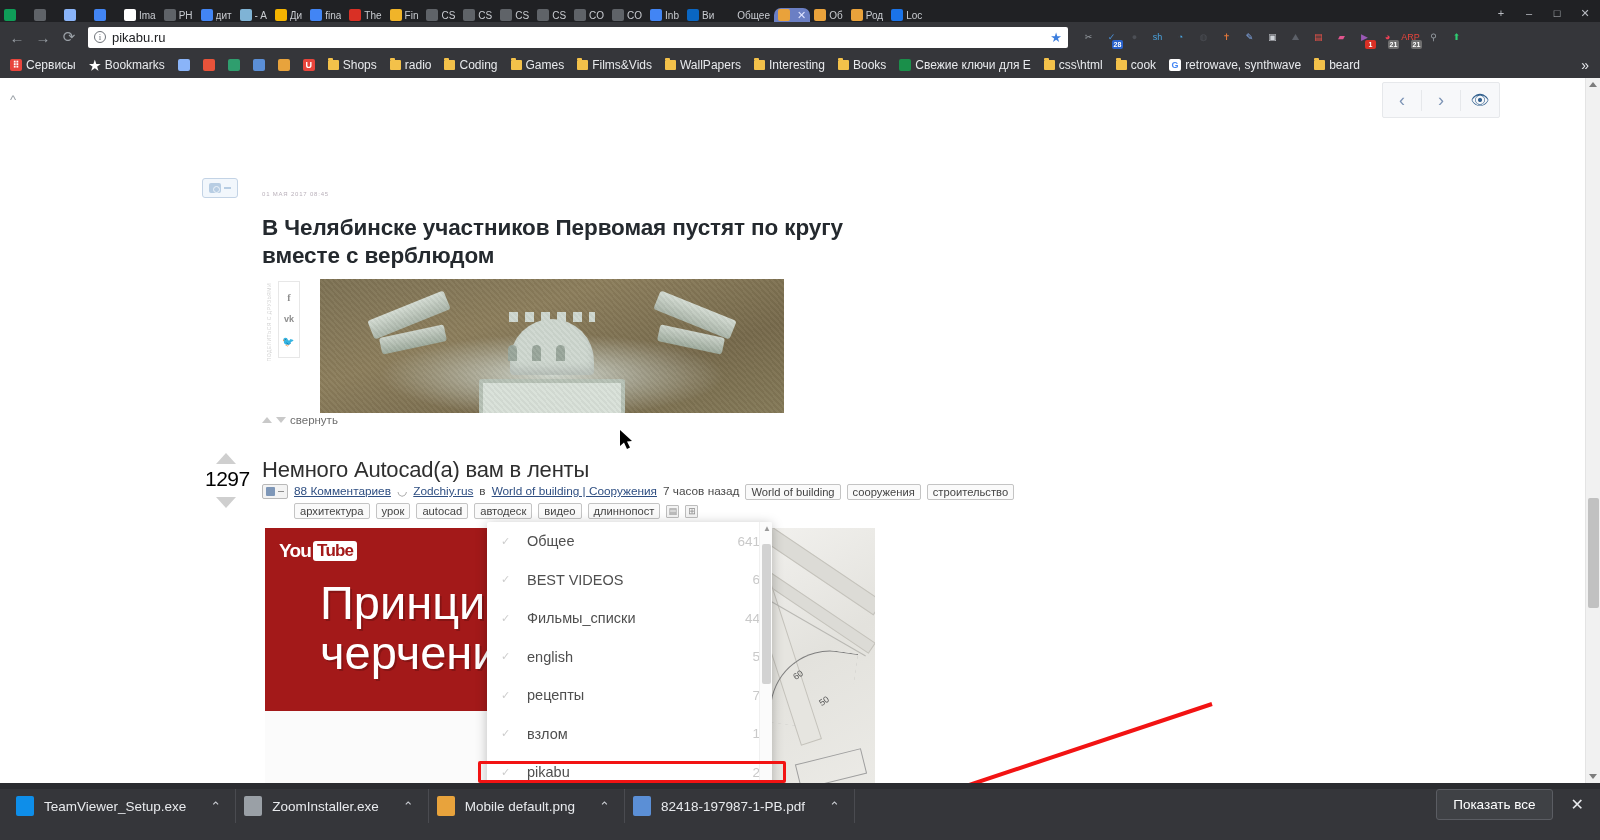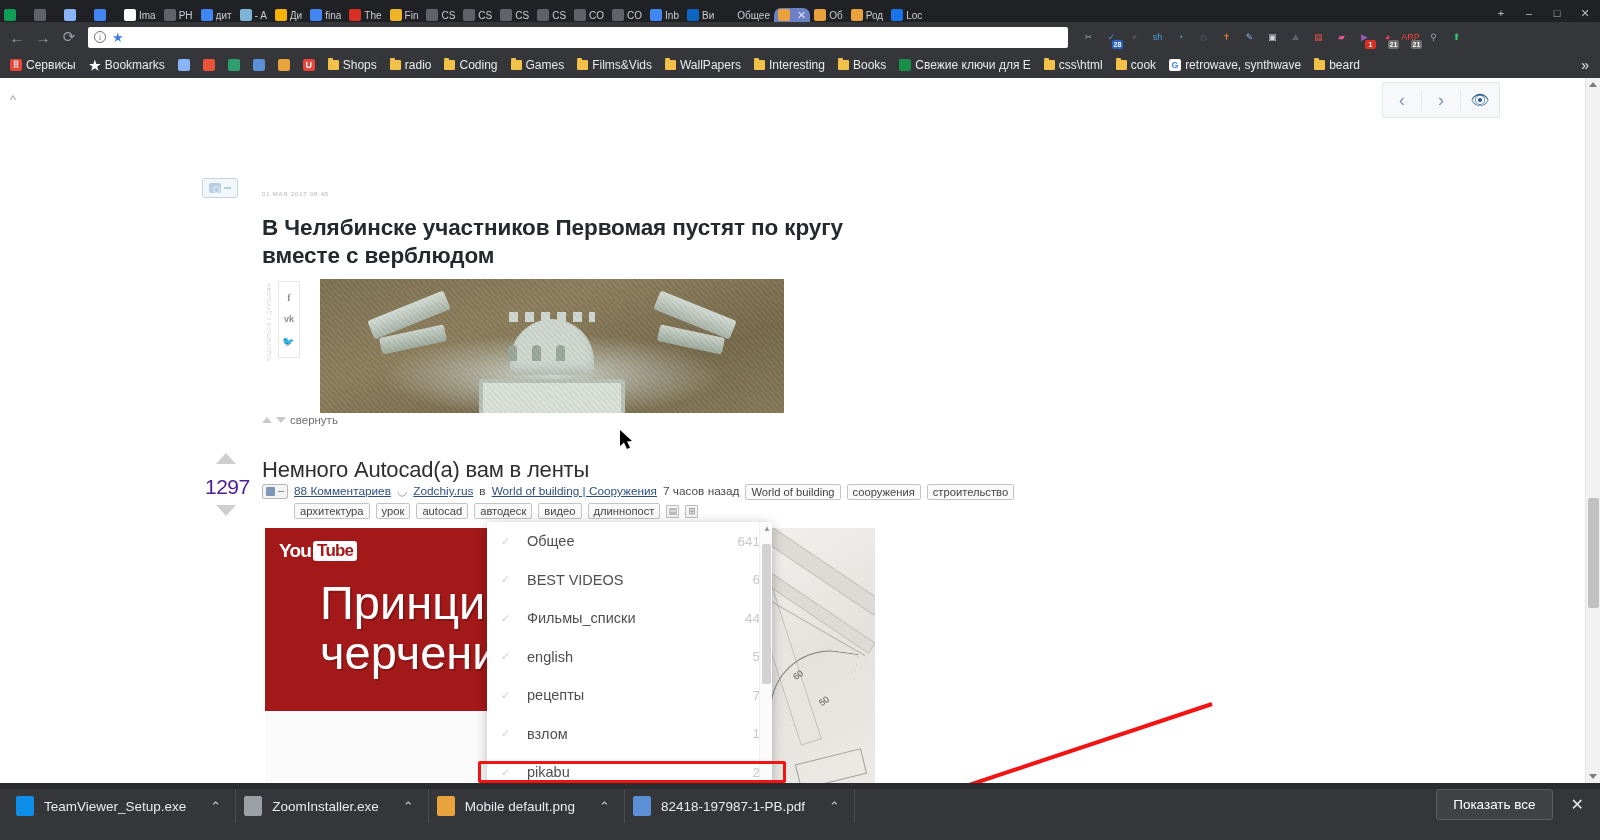--- a/index.html
+++ b/index.html
@@ -239,21 +239,21 @@
   .vote .arrow-up {
     margin: 0 auto; width: 0; height: 0;
     border-left: 10px solid transparent; border-right: 10px solid transparent;
     border-bottom: 11px solid #cfcfcf;
   }
   .vote .arrow-dn {
     margin: 6px auto 0; width: 0; height: 0;
     border-left: 10px solid transparent; border-right: 10px solid transparent;
     border-top: 11px solid #cfcfcf;
   }
-  .vote .score { font-size: 21px; color: #4c1d95; margin-top: 11px; letter-spacing: -.5px; }
+  .vote .score { font-size: 21px; color: #000000; margin-top: 3px; letter-spacing: -.5px; }
 
   .headline2 {
     position: absolute; left: 262px; top: 379px;
     font-size: 22px; color: #2f2f2f; letter-spacing: -.2px;
   }
   .metarow {
     position: absolute; left: 262px; top: 406px;
     display: flex; gap: 6px;
     font-size: 11.8px; color: #4a4a4a; white-space: nowrap;
   }
@@ -495,20 +495,21 @@
         <div class="wbtn close">✕</div>
       </div>
     </div>
 
   <div class="toolbar">
     <div class="navbtn">←</div>
     <div class="navbtn">→</div>
     <div class="navbtn">⟳</div>
     <div class="omnibox">
       <div class="infoicon">i</div>
+      <div class="urltext">pikabu.ru</div>
       <div class="starbtn">★</div>
     </div>
     <div class="ext-icons" id="extbar">
         <div class="ext" style="color: rgb(154, 160, 166);">✂</div>
         <div class="ext" style="color: rgb(74, 144, 217);">✓<span class="badge" style="background: rgb(41, 98, 204);">28</span></div>
         <div class="ext" style="color: rgb(76, 79, 85);">●</div>
         <div class="ext" style="color: rgb(74, 163, 223);">sh</div>
         <div class="ext" style="color: rgb(74, 163, 223);">◔</div>
         <div class="ext" style="color: rgb(76, 79, 85);">◍</div>
         <div class="ext" style="color: rgb(224, 118, 58);">✝</div>

